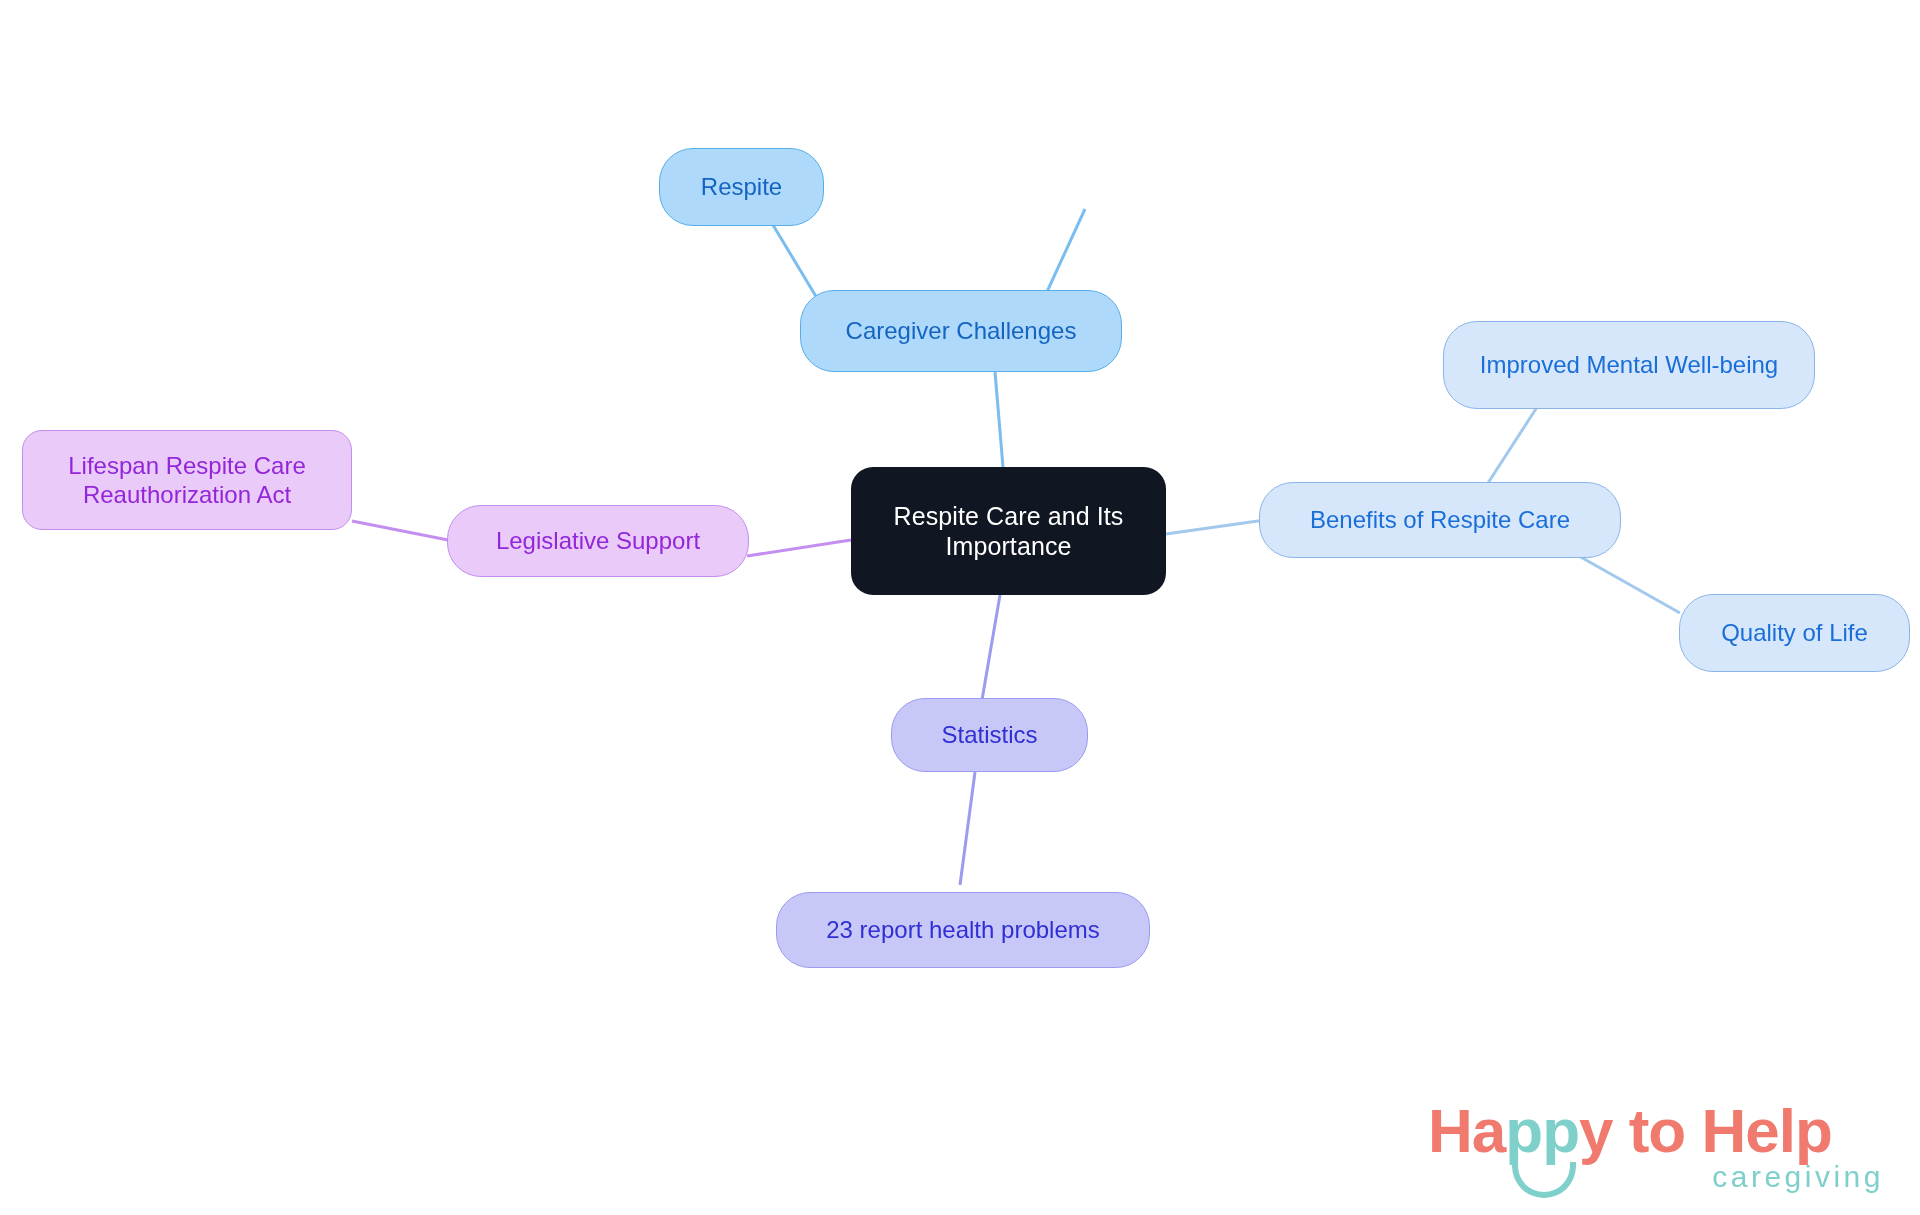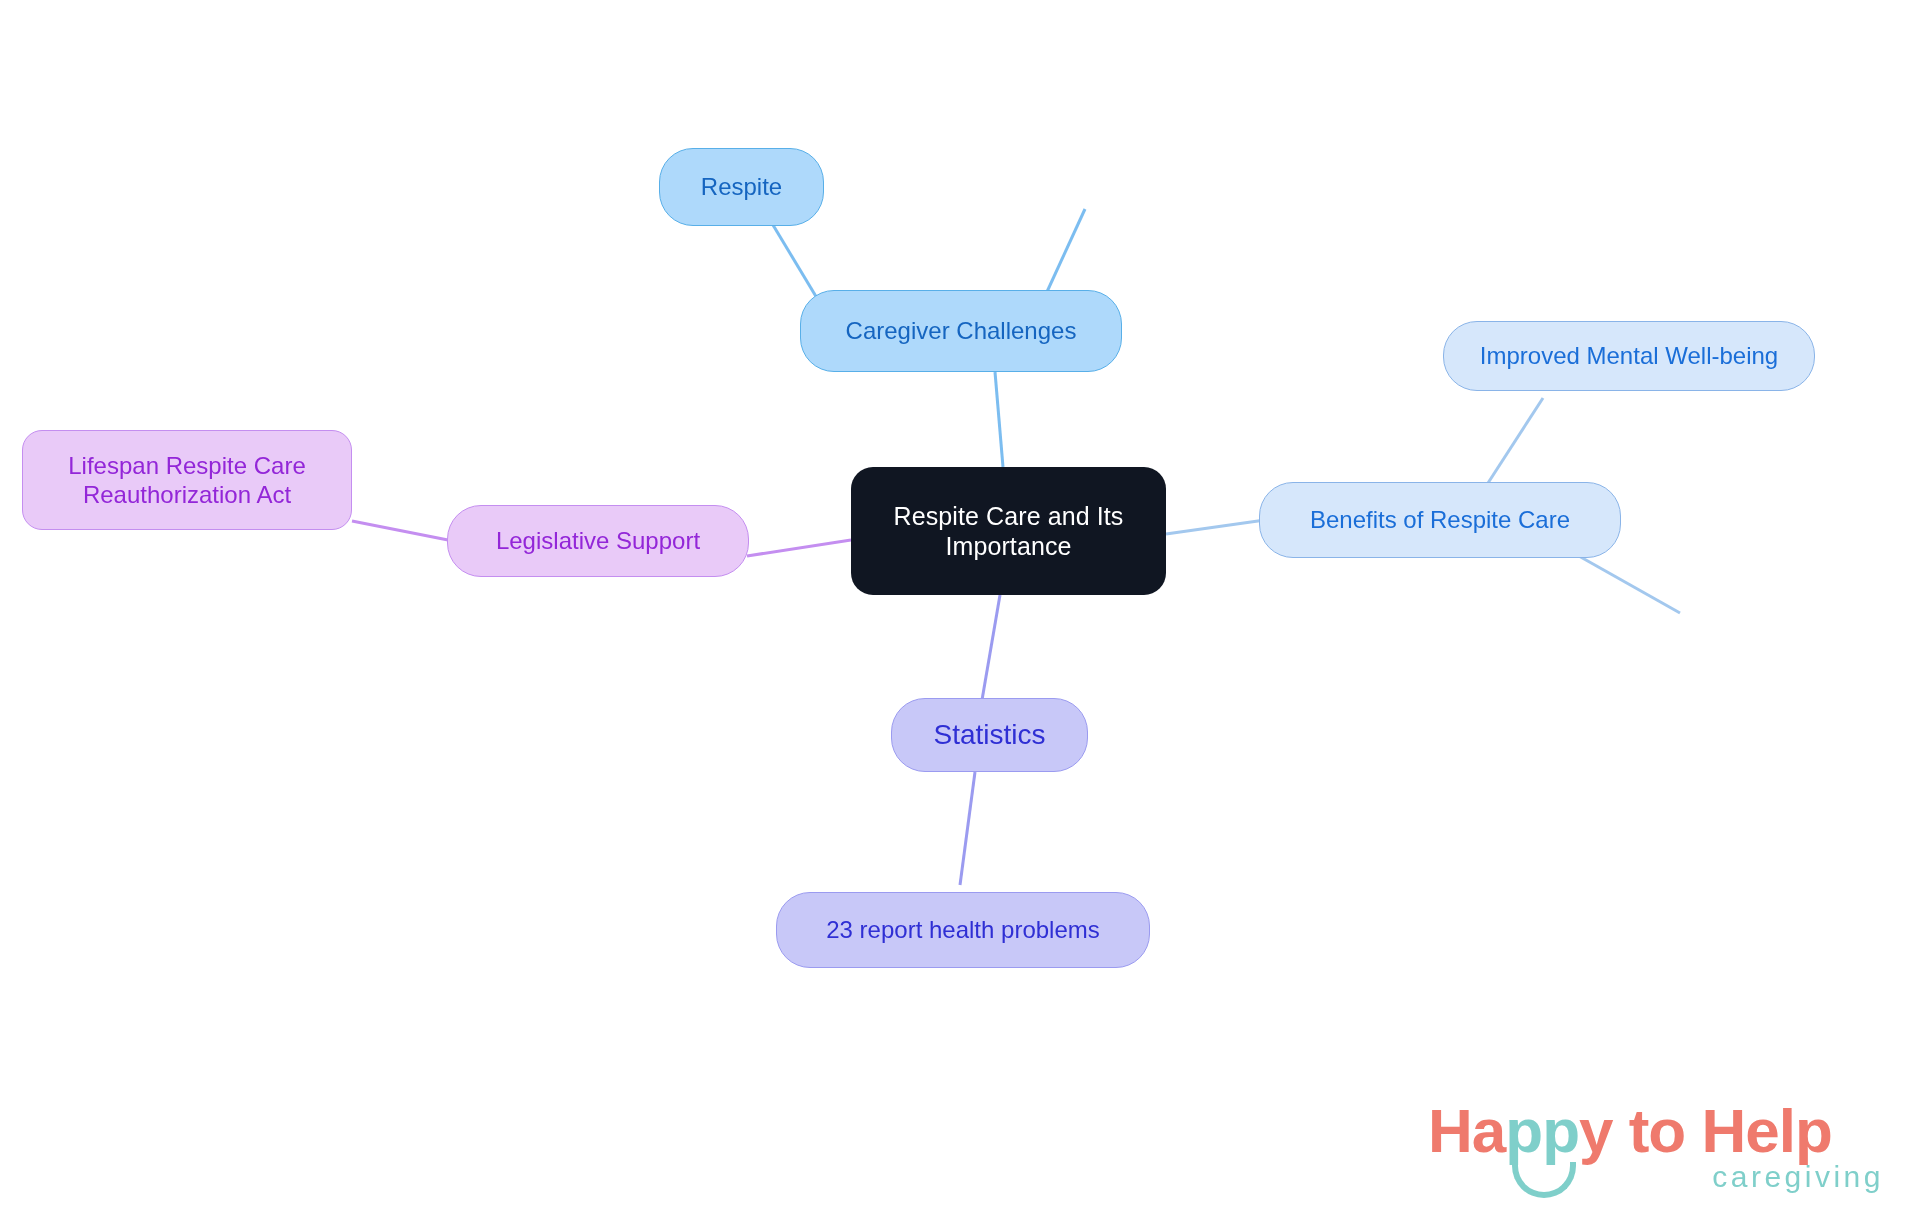--- a/index.html
+++ b/index.html
@@ -104,21 +104,21 @@
     border-radius: 20px;
     font-size: 24px;
     padding: 0 18px;
   }
 
   .node-branch-statistics {
     background: #c8c8f8;
     border: 1.6px solid #9b9bf0;
     color: #2f2fd4;
     border-radius: 34px;
-    font-size: 28px;
+    font-size: 24px;
     padding: 0 20px;
   }
 
   .node-leaf-statistics {
     background: #c8c8f8;
     border: 1.6px solid #9b9bf0;
     color: #2f2fd4;
     border-radius: 34px;
     font-size: 24px;
     padding: 0 20px;
@@ -205,24 +205,27 @@
 
   <div class="node node-leaf-challenges" style="left:659px; top:148px; width:165px; height:78px;">
     <span>Respite</span>
   </div>
 
 
   <div class="node node-branch-benefits" style="left:1259px; top:482px; width:362px; height:76px;">
     <span>Benefits of Respite Care</span>
   </div>
 
-  <div class="node node-leaf-benefits" style="left:1443px; top:321px; width:372px; height:70px;">
+  <div class="node node-leaf-benefits" style="left:1443px; top:321px; width:372px; height:88px;">
     <span>Improved Mental Well-being</span>
   </div>
 
+  <div class="node node-leaf-benefits" style="left:1679px; top:594px; width:231px; height:78px;">
+    <span>Quality of Life</span>
+  </div>
 
   <div class="node node-branch-legislative" style="left:447px; top:505px; width:302px; height:72px;">
     <span>Legislative Support</span>
   </div>
 
   <div class="node node-leaf-legislative" style="left:22px; top:430px; width:330px; height:100px;">
     <span>Lifespan Respite Care
 Reauthorization Act</span>
   </div>
 

